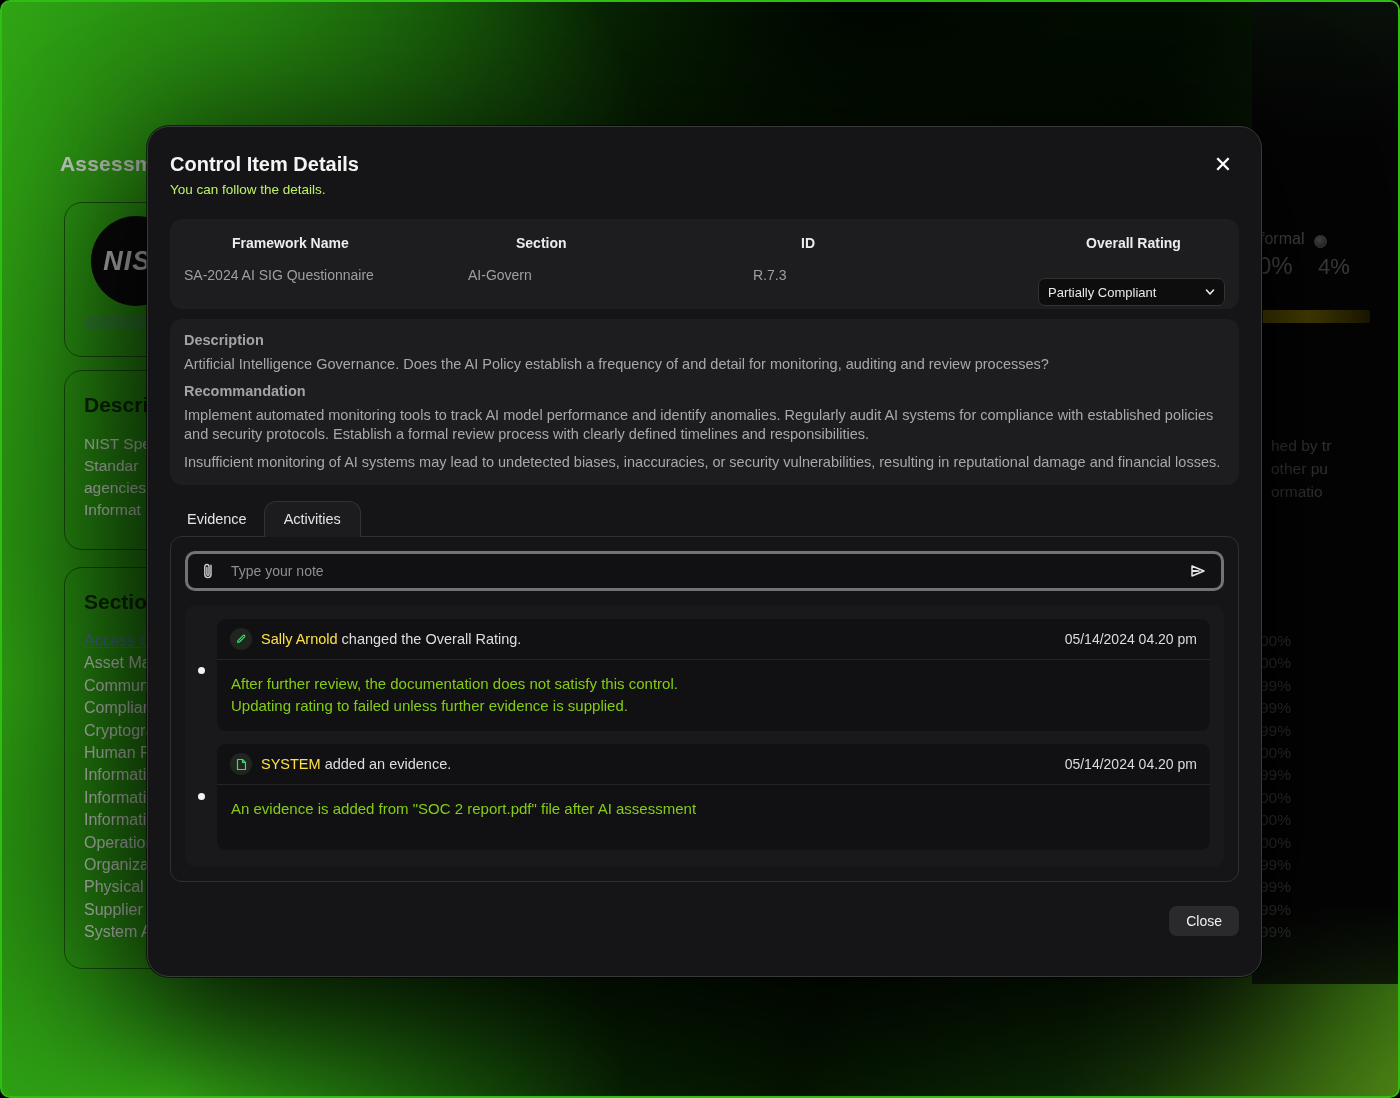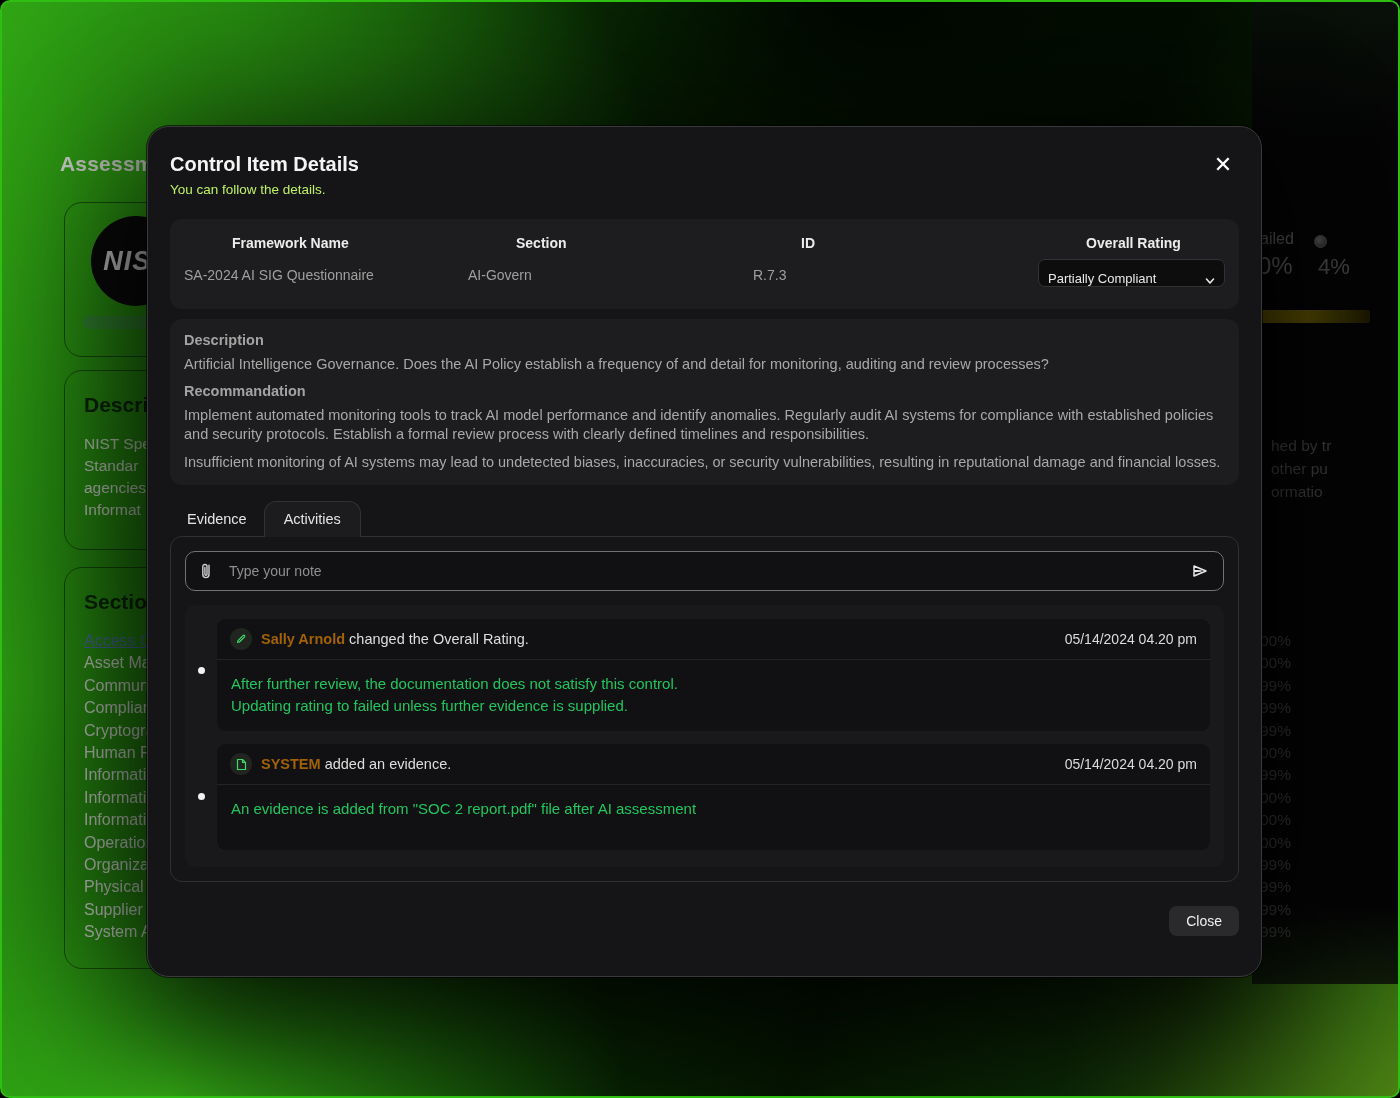--- a/index.html
+++ b/index.html
@@ -54,51 +54,51 @@
     padding:26px 22px 0 22px; color:#e8e8e8; }
   .modal-title{ font-size:20px; font-weight:700; color:#f4f4f4; }
   .modal-subtitle{ font-size:13.5px; color:#bef264; margin-top:6px; }
   .modal-close{ position:absolute; top:24px; right:24px; width:28px; height:28px; cursor:pointer;
     color:#fff; font-size:22px; line-height:28px; text-align:center; font-weight:400; }
 
   .info-card{ margin-top:22px; height:90px; background:#1d1d1f; border-radius:12px;
     display:grid; grid-template-columns:284px 285px 285px 1fr; padding:16px 14px 0 14px; }
   .info-label{ font-size:14px; font-weight:600; color:#ececec;padding-left:48px; }
   .info-value{ font-size:14px; color:#9f9f9f; margin-top:16px; }
-  .rating-select{ margin-top:8px; width:187px; height:28px; background:#0d0d0e; border:1px solid #323234;
-    border-radius:7px; display:flex; align-items:flex-end; justify-content:space-between; padding:0 9px; cursor:pointer; }
+  .rating-select{ margin-top:27px; width:187px; height:28px; background:#0d0d0e; border:1px solid #323234;
+    border-radius:7px; display:flex; align-items:center; justify-content:space-between; padding:0 9px; cursor:pointer; }
   .rating-select span{ font-size:13px; color:#e9e9e9; }
   .chev{ width:10px; height:10px; flex:none; }
 
   .desc-card{ margin-top:10px; background:#1d1d1f; border-radius:12px; padding:13px 14px; }
   .desc-h{ font-size:14.5px; font-weight:600; color:#a3a3a3; margin-bottom:7px; }
   .desc-p{ font-size:14.5px; color:#a8a8a8; line-height:19px; margin-bottom:9px; }
   .desc-p:last-child{ margin-bottom:0; }
 
   .tabs{ display:flex; margin-top:16px; align-items:flex-end;text-align:right; }
   .tab{ font-size:14.5px; color:#e3e3e3; padding:9px 17px; cursor:pointer; }
   .tab.active{ background:#1c1c1f; border:1px solid #323234; border-bottom:none;
     border-radius:12px 12px 0 0; position:relative; z-index:3; margin-bottom:-1px; padding:9px 19px 10px; }
 
   .activities-panel{ border:1px solid #303032; border-radius:12px; padding:14px; position:relative; z-index:1; }
-  .note-input{ height:40px; border:1px solid #737373; background:#111113; border-radius:10px;
+  .note-input{ height:40px; border:3px solid #737373; background:#111113; border-radius:10px;
     display:flex; align-items:center; padding:0 12px; }
   .note-input .ph{ font-size:14px; color:#8f8f8f; margin-left:9px; flex:1; }
   .icon-btn{ width:22px; height:22px; display:flex; align-items:center; justify-content:center; cursor:pointer; flex:none; }
 
   .act-wrapper{ margin-top:14px; background:#19191b; border-radius:10px; padding:14px 14px 4px 32px; position:relative; }
   .timeline-dot{ position:absolute; left:13px; width:7px; height:7px; border-radius:50%; background:#f2f2f2; }
   .dot-1{ top:62px; } .dot-2{ top:188px; }
   .act-card{ background:#111113; border-radius:9px; margin-bottom:13px; overflow:hidden; }
   .act-head{ display:flex; align-items:center; padding:9px 13px; border-bottom:1px solid #242427; }
   .act-avatar{ width:22px; height:22px; border-radius:50%; background:#20261f; display:flex; align-items:center; justify-content:center; flex:none; }
   .act-title{ font-size:14.5px; color:#dedede; margin-left:9px; flex:1; }
-  .act-title b{ color:#a16207; font-weight:700; }
+  .act-title b{ color:#fde047; font-weight:400; }
   .act-time{ font-size:14px; color:#dcdcdc; }
-  .act-body{ padding:13px 14px 15px; font-size:15px; color:#22c55e; line-height:21.5px; }
+  .act-body{ padding:13px 14px 15px; font-size:15px; color:#84cc16; line-height:21.5px; }
 
   .modal-footer{ display:flex; justify-content:flex-end; margin-top:24px; }
   .close-btn{ background:#2a2a2d; border:none; border-radius:8px; color:#f0f0f0;
     font-size:14px; font-family:inherit; padding:7px 17px; cursor:pointer; }
 </style>
 </head>
 <body>
 
 <div class="stage">
 
@@ -133,21 +133,21 @@
       <li>Informatio</li>
       <li>Operation</li>
       <li>Organizat</li>
       <li>Physical a</li>
       <li>Supplier R</li>
       <li>System Ac</li>
     </ul>
   </div>
 
   <div class="right-panel">
-    <div class="rp-stat-label">ailed</div>
+    <div class="rp-stat-label">formal</div>
     <div class="rp-stat-value">0%</div>
     <div class="rp-globe"></div>
     <div class="rp-stat-value2">4%</div>
     <div class="rp-warning-bar"></div>
     <div class="rp-textline" style="top:435px">hed by tr</div>
     <div class="rp-textline" style="top:458px">other pu</div>
     <div class="rp-textline" style="top:481px">ormatio</div>
     <div class="rp-percents">
       <div>00%</div>
       <div>00%</div>

